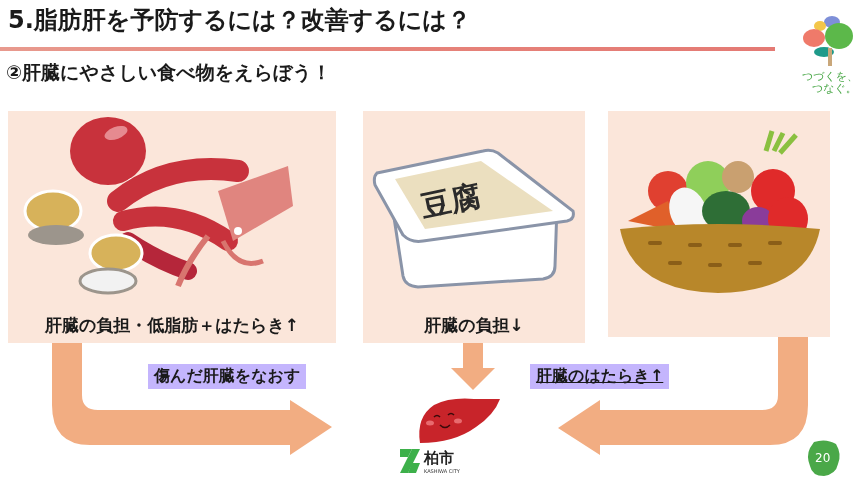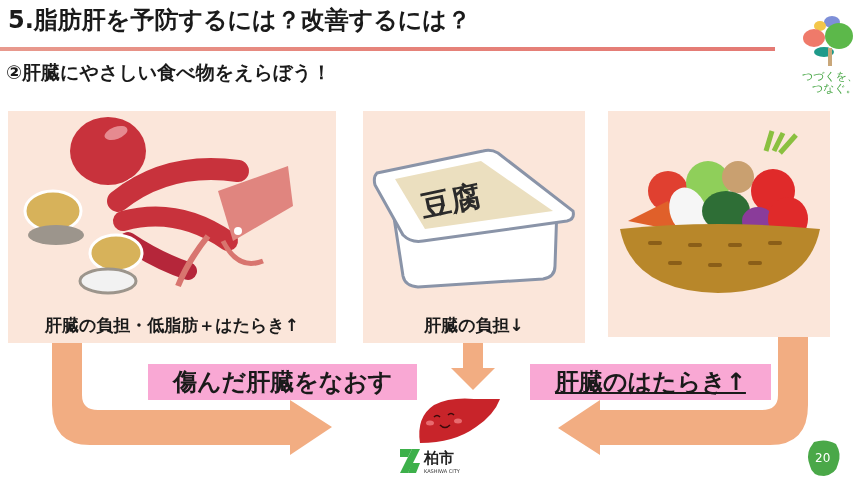--- a/index.html
+++ b/index.html
@@ -5,21 +5,21 @@
   html,body{margin:0;padding:0;}
   body{width:860px;height:484px;position:relative;overflow:hidden;background:#ffffff;font-family:"DejaVu Sans","Liberation Sans",sans-serif;color:#1a1a1a;}
   .title{position:absolute;left:8px;top:4px;font-size:24px;font-weight:bold;letter-spacing:0px;white-space:nowrap;}
   .rule{position:absolute;left:0;top:47px;width:775px;height:4px;background:linear-gradient(90deg,#e89a8e,#e6837a 50%,#e47a74);}
   .subtitle{position:absolute;left:6px;top:60px;font-size:19px;font-weight:bold;white-space:nowrap;}
   .logo{position:absolute;left:788px;top:8px;width:66px;height:86px;margin-left:6px;}
   .card{position:absolute;background:#fbe6da;}
   .card .img{position:absolute;left:0;top:0;right:0;bottom:40px;}
   .card .label{position:absolute;left:0;right:0;bottom:6px;text-align:center;font-size:17px;font-weight:bold;white-space:nowrap;}
   .arrow-shape{position:absolute;}
-  .effect{position:absolute;background:#f9a8d4;font-size:24px;font-weight:bold;padding:2px 25px;white-space:nowrap;}
+  .effect{position:absolute;background:#c4b5fd;font-size:16px;font-weight:bold;padding:2px 6px;white-space:nowrap;}
   .page-num{position:absolute;left:806px;top:438px;width:36px;height:40px;}
   .city{position:absolute;left:398px;top:443px;width:80px;height:36px;text-decoration:underline;}
 </style>
 </head>
 <body>
 
 <div class="title">5.脂肪肝を予防するには？改善するには？</div>
 <div class="rule"></div>
 <div class="subtitle">②肝臓にやさしい食べ物をえらぼう！</div>
 

